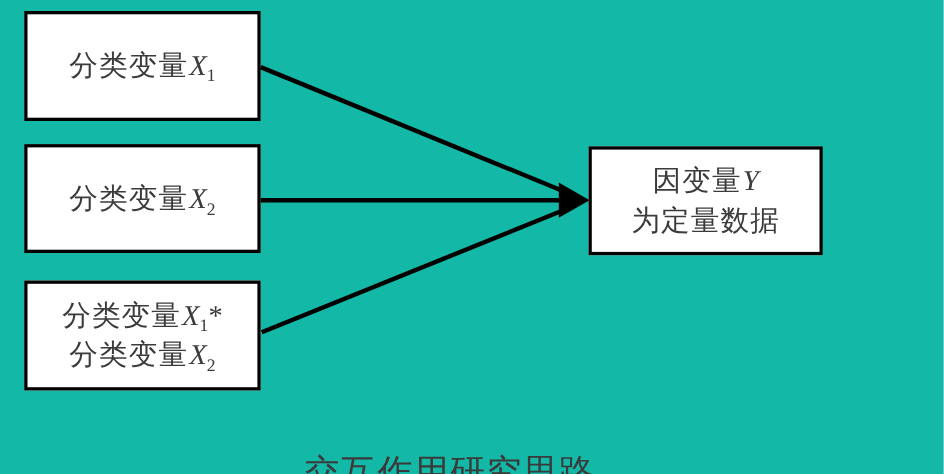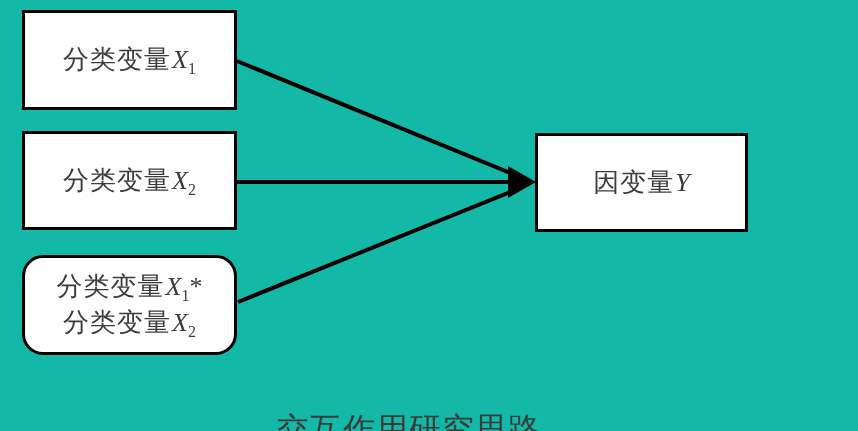--- a/index.html
+++ b/index.html
@@ -26,21 +26,21 @@
     align-items: center;
     justify-content: center;
     text-align: center;
     color: #3b3b3b;
     font-size: 26px;
     line-height: 36px;
     letter-spacing: 1px;
   }
   .box-x1 { left: 22px;  top: 10px;  width: 215px; height: 100px; }
   .box-x2 { left: 22px;  top: 131px; width: 215px; height: 99px; }
-  .box-interaction { left: 22px; top: 255px; width: 215px; height: 100px; border-radius: 21px; }
+  .box-interaction { left: 22px; top: 255px; width: 215px; height: 100px; }
   .box-dependent   { left: 535px; top: 133px; width: 213px; height: 99px; text-align: center; }
   .var {
     font-style: italic;
     font-family: "Liberation Serif", "DejaVu Serif", serif;
     letter-spacing: 0;
     padding-left: 1px;
   }
   .box sub {
     font-size: 16px;
     line-height: 0;
@@ -93,20 +93,21 @@
     </span>
     <span>
       <span>分类变量</span><span class="var">X</span><sub>2</sub>
     </span>
   </div>
 
   <div class="box box-dependent">
     <span>
       <span>因变量</span><span class="var">Y</span>
     </span>
+    <span>为定量数据</span>
   </div>
 
   <svg class="arrows-layer" width="858" height="431" viewBox="0 0 858 431" xmlns="http://www.w3.org/2000/svg">
     <line x1="237" y1="61" x2="520" y2="177" stroke="#000000" stroke-width="4"></line>
     <line x1="237" y1="182" x2="520" y2="182" stroke="#000000" stroke-width="4"></line>
     <line x1="238" y1="302" x2="520" y2="188" stroke="#000000" stroke-width="4"></line>
     <polygon points="536,182 508,166 508,198" fill="#000000"></polygon>
   </svg>
 
   <div class="caption">交互作用研究思路</div>

